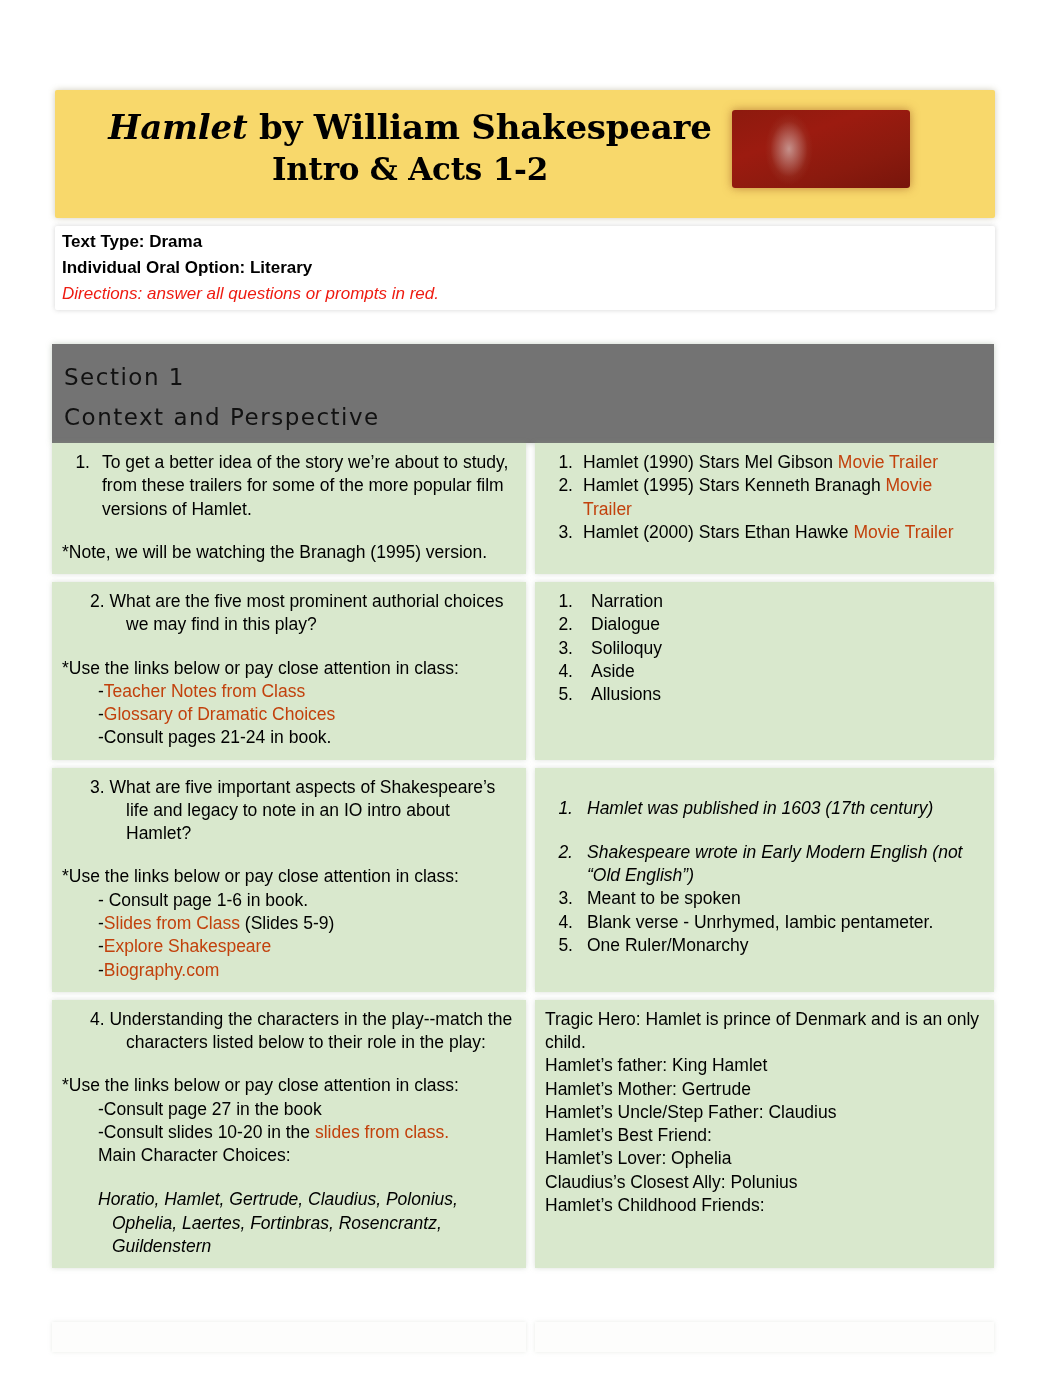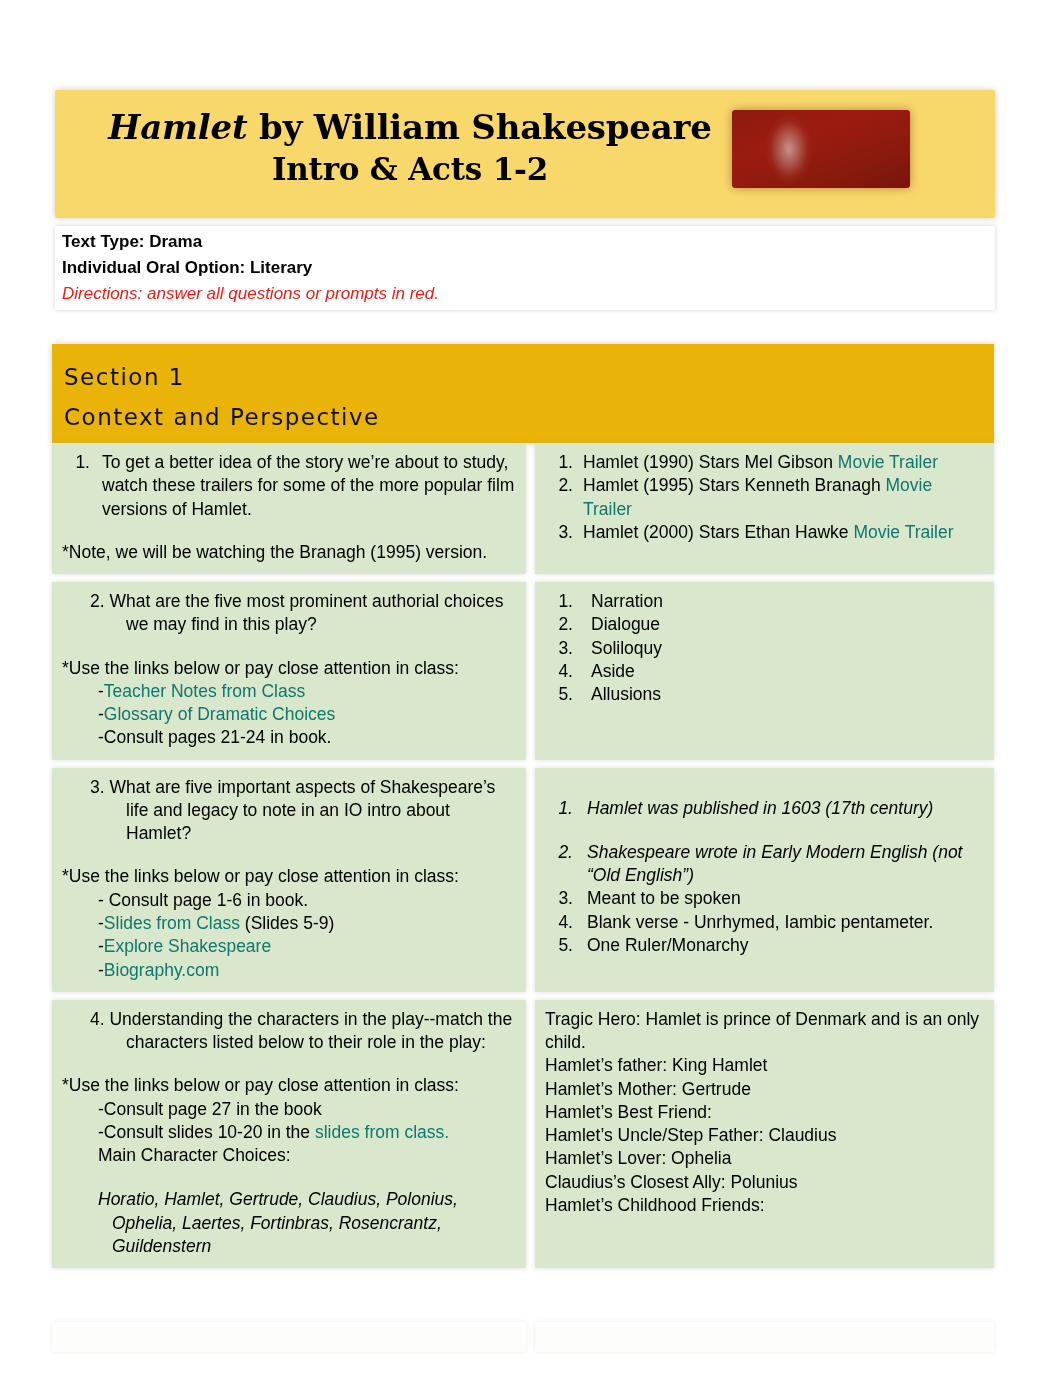--- a/index.html
+++ b/index.html
@@ -95,21 +95,21 @@
   .meta-line-2 { top: 33px; font-weight: bold; }
   .meta-line-3 { top: 59px; font-style: italic; color: #ee1b11; }
 
   
   .section-header {
     position: absolute;
     left: 52px;
     top: 344px;
     width: 942px;
     height: 99px;
-    background: #eab308;
+    background: #737373;
     box-shadow: 0 0 6px rgba(130,150,120,0.4);
   }
   .section-header .sh-line {
     position: absolute;
     left: 12px;
     font-family: "DejaVu Sans", sans-serif;
     font-size: 23px;
     color: #111;
     letter-spacing: 1.5px;
     white-space: nowrap;
@@ -137,21 +137,21 @@
   }
   .tcell.left  { width: 474px; margin-right: 9px; }
   .tcell.right { width: 459px; }
 
   .txt {
     font-size: 17.5px;
     line-height: 1.33;
     color: #000;
   }
   .red   { color: #000000; }
-  .blue  { color: #0f766e; }
+  .blue  { color: #c2410c; }
   .ital  { font-style: italic; margin-top: 21px; }
 
   
   .li {
     display: flex;
     font-size: 17.5px;
     line-height: 1.33;
   }
   .li .num {
     flex: 0 0 auto;
@@ -214,21 +214,21 @@
     <div class="sh-line sh-line-1">Section 1</div>
     <div class="sh-line sh-line-2">Context and Perspective</div>
   </div>
 
   <div class="table">
 
     <div class="trow">
       <div class="tcell left">
         <div class="li r1l">
           <div class="num txt">1.</div>
-          <div class="body txt">To get a better idea of the story we’re about to study, watch these trailers for some of the more popular film versions of Hamlet.</div>
+          <div class="body txt">To get a better idea of the story we’re about to study, from these trailers for some of the more popular film versions of Hamlet.</div>
         </div>
         <div class="gap-md"></div>
         <div class="txt">*Note, we will be watching the Branagh (1995) version.</div>
       </div>
       <div class="tcell right">
         <div class="li r1r">
           <div class="num txt">1.</div>
           <div class="body txt"><span>Hamlet (1990) Stars Mel Gibson </span><span class="blue">Movie Trailer</span></div>
         </div>
         <div class="li r1r">
@@ -316,22 +316,22 @@
         <div class="txt">*Use the links below or pay close attention in class:</div>
         <div class="txt indent-1">-Consult page 27 in the book</div>
         <div class="txt indent-1"><span>-Consult slides 10-20 in the </span><span class="blue">slides from class.</span></div>
         <div class="txt indent-1">Main Character Choices:</div>
         <div class="txt ital indent-1" style="text-indent:-14px; padding-left:50px;">Horatio, Hamlet, Gertrude, Claudius, Polonius, Ophelia, Laertes, Fortinbras, Rosencrantz, Guildenstern</div>
       </div>
       <div class="tcell right">
         <div class="txt">Tragic Hero: Hamlet is prince of Denmark and is an only child.</div>
         <div class="txt">Hamlet’s father: King Hamlet</div>
         <div class="txt">Hamlet’s Mother: Gertrude</div>
+        <div class="txt">Hamlet’s Uncle/Step Father: Claudius</div>
         <div class="txt">Hamlet’s Best Friend:</div>
-        <div class="txt">Hamlet’s Uncle/Step Father: Claudius</div>
         <div class="txt">Hamlet’s Lover:  Ophelia</div>
         <div class="txt">Claudius’s Closest Ally: Polunius</div>
         <div class="txt">Hamlet’s Childhood Friends:</div>
       </div>
     </div>
 
   </div>
 
   <div class="empty-row">
     <div class="empty-cell left"></div>

